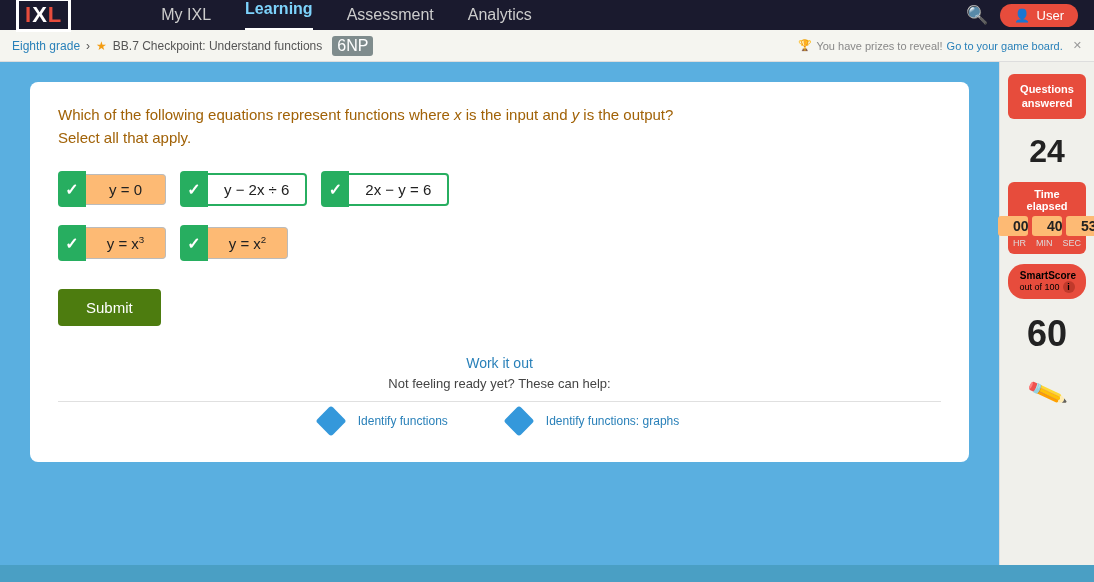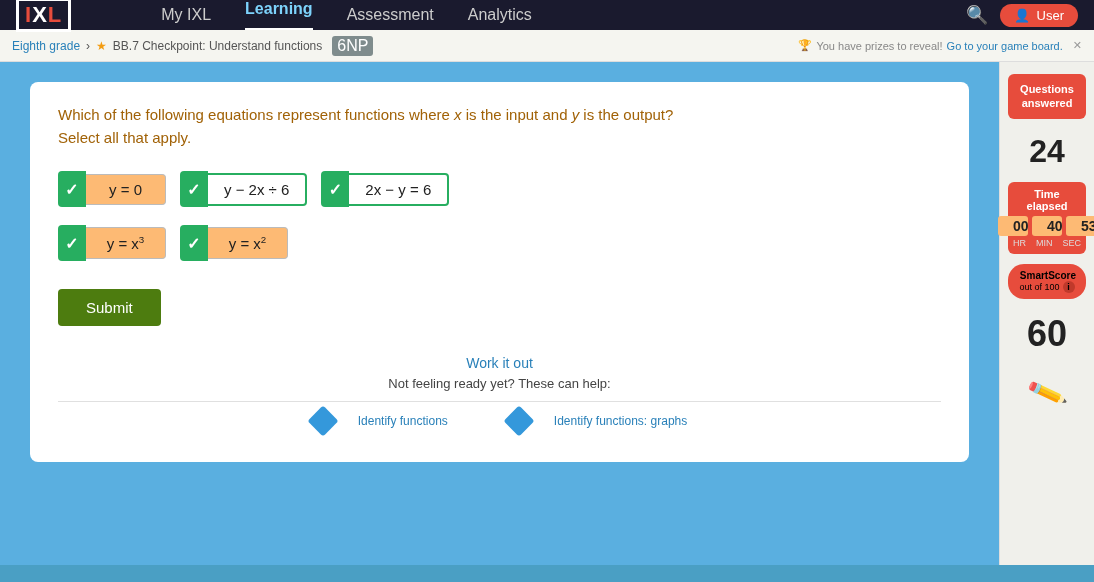--- a/index.html
+++ b/index.html
@@ -239,21 +239,21 @@
       gap: 60px;
       justify-content: center;
       align-items: center;
       margin-top: 10px;
       padding: 8px 0 0 0;
       border-top: 1px solid #e0e0e0;
     }
     .resource-item {
       display: flex;
       align-items: center;
-      gap: 24px;
+      gap: 16px;
       font-size: 12px;
       color: #2980b9;
       cursor: pointer;
     }
     .resource-diamond {
       width: 22px;
       height: 22px;
       background: #3498db;
       transform: rotate(45deg);
       border-radius: 3px;

